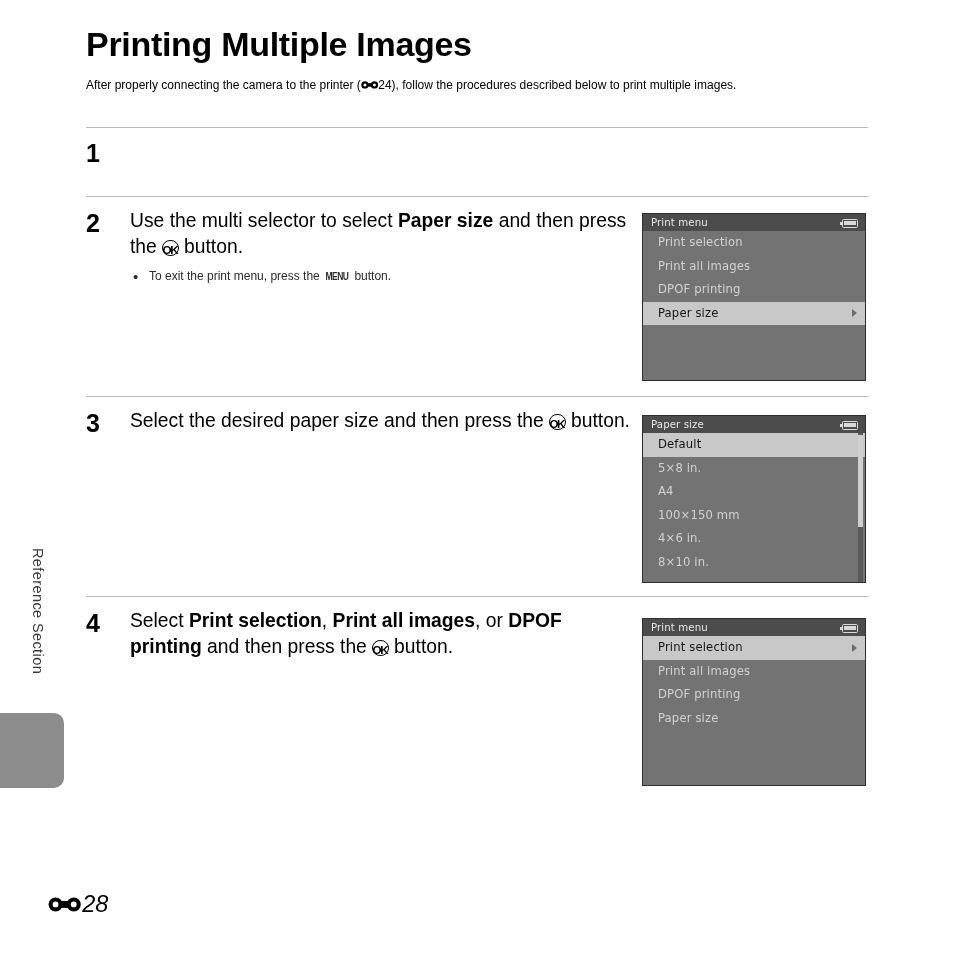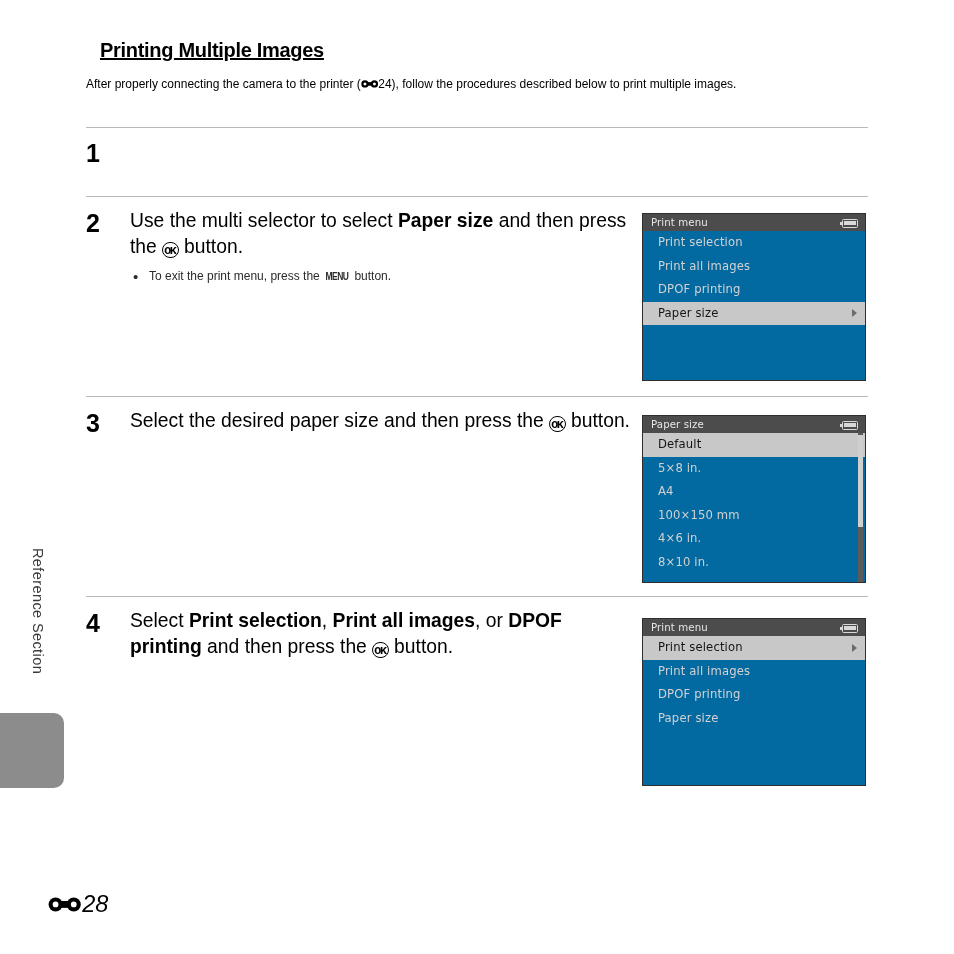--- a/index.html
+++ b/index.html
@@ -47,27 +47,26 @@
 
   
   #content {
     position: absolute;
     left: 86px;
     top: 0px;
     width: 790px;
   }
 
   h1#page-title {
-    font-size: 20px;
+    font-size: 34px;
     font-weight: bold;
     letter-spacing: -0.3px;
-    margin: 14px;
+    margin: 0;
     padding: 24px 0 0 0;
     line-height: 1.2;
-    text-decoration: underline;
   }
 
   p#intro {
     font-size: 12px;
     line-height: 1.42;
     margin: 12px 0 0 0;
     width: 782px;
   }
 
   hr.rule {
@@ -144,40 +143,40 @@
     line-height: 1.02em;
     border: 0.105em solid #000;
     border-radius: 50%;
     text-align: center;
     font-size: 0.84em;
     font-weight: bold;
     letter-spacing: -0.09em;
     text-indent: -0.07em;
     vertical-align: -0.12em;
     box-sizing: border-box;
-    font-family: Liberation Mono, monospace;
+    font-family: Liberation Sans, sans-serif;
   }
   .glyph-ok i { font-style: normal; font-size: 0.72em; position: relative; top: -0.09em; }
   
   .glyph-e {
     display: inline-block;
     width: 1.45em;
     height: 0.82em;
     vertical-align: -0.08em;
     position: relative;
   }
   .glyph-e svg { display: block; width: 100%; height: 100%; }
 
   
   .lcd {
     position: absolute;
     width: 224px;
     height: 168px;
     border: 1px solid #2e2e2e;
-    background: #0369a1;
+    background: #737373;
     box-sizing: border-box;
     overflow: hidden;
     font-family: "DejaVu Sans", sans-serif;
   }
   .lcd-title {
     height: 17px;
     background: #4c4c4c;
     color: #e7e7e7;
     font-size: 10.2px;
     line-height: 17px;

